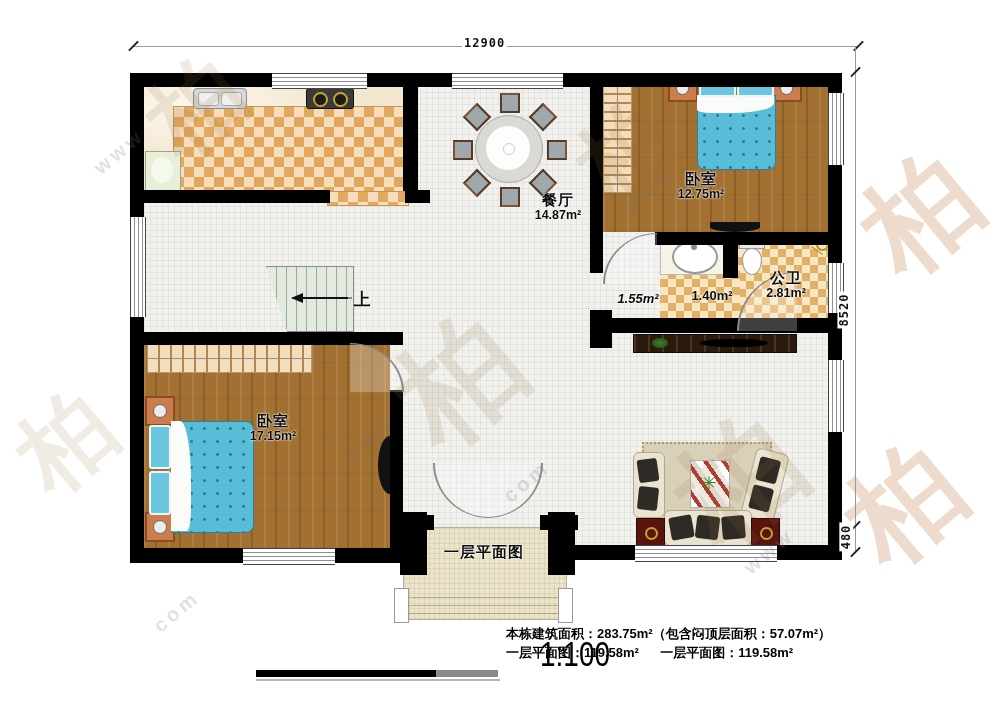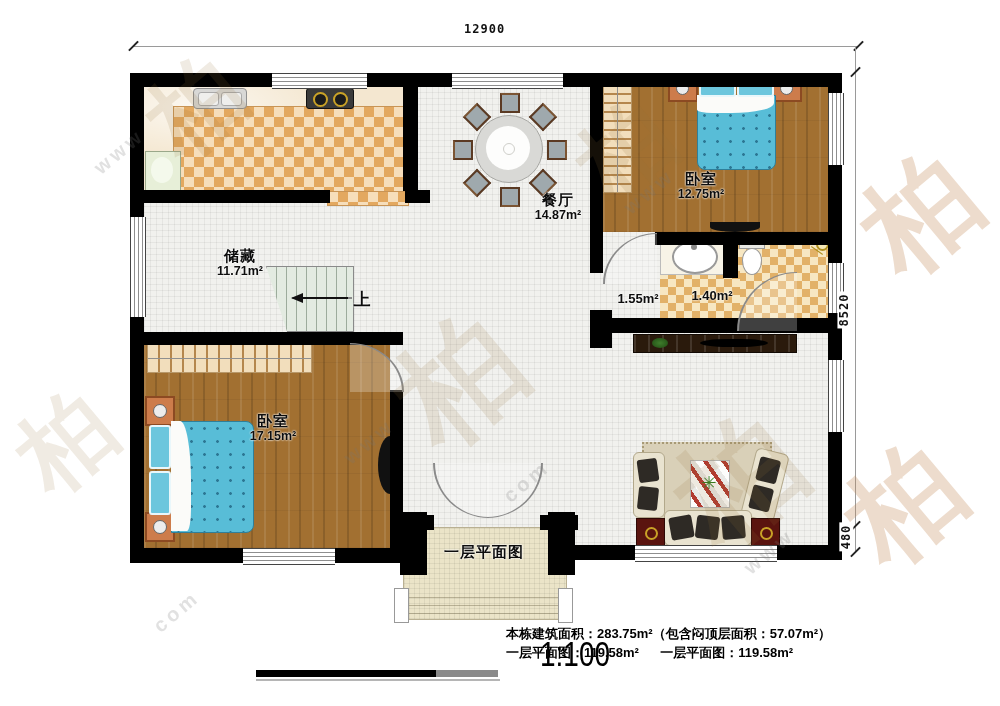--- a/index.html
+++ b/index.html
@@ -224,42 +224,42 @@
   <div class="abs arc" style="left:737px;top:272px;width:58px;height:58px;border-top-width:1px;border-left-width:2px;border-top-left-radius:100%;"></div>
 
   <div class="abs rlabel" style="left:508px;top:192px;width:100px;">
     <div class="rname">餐厅</div>
     <div class="rarea">14.87m²</div>
   </div>
   <div class="abs rlabel" style="left:651px;top:171px;width:100px;">
     <div class="rname">卧室</div>
     <div class="rarea">12.75m²</div>
   </div>
-  <div class="abs rlabel" style="left:190px;top:248px;width:100px;">
-    <div class="rname">储藏</div>
-    <div class="rarea">11.71m²</div>
-  </div>
-  <div class="abs rlabel" style="left:588px;top:292px;width:100px;">
+  <div class="abs rlabel" style="left:588px;top:292px;width:100px;font-style:italic;">
     <div class="rarea" style="font-size:13px;">1.55m²</div>
   </div>
   <div class="abs rlabel" style="left:662px;top:289px;width:100px;">
     <div class="rarea" style="font-size:13px;">1.40m²</div>
+  </div>
+  <div class="abs rlabel" style="left:736px;top:270px;width:100px;">
+    <div class="rname">公卫</div>
+    <div class="rarea">2.81m²</div>
   </div>
   <div class="abs rlabel" style="left:223px;top:413px;width:100px;">
     <div class="rname">卧室</div>
     <div class="rarea">17.15m²</div>
   </div>
   <div class="abs rlabel" style="left:434px;top:544px;width:100px;">
     <div class="rname">一层平面图</div>
   </div>
 
   <div class="abs dimline" style="left:133px;top:46px;width:725px;height:1px;"></div>
   <div class="abs tick" style="left:127px;top:45px;"></div>
   <div class="abs tick" style="left:852px;top:45px;"></div>
-  <div class="abs dimtext" style="left:462px;top:22px;">12900</div>
+  <div class="abs dimtext" style="left:462px;top:36px;">12900</div>
 
   <div class="abs dimline" style="left:855px;top:46px;width:1px;height:507px;"></div>
   <div class="abs tick" style="left:849px;top:71px;"></div>
   <div class="abs tick" style="left:849px;top:525px;"></div>
   <div class="abs tick" style="left:849px;top:551px;"></div>
   <div class="abs dimtext" style="left:826px;top:303px;transform:rotate(-90deg);">8520</div>
   <div class="abs dimtext" style="left:832px;top:530px;transform:rotate(-90deg);">480</div>
 
   <div class="abs scale-txt" style="left:540px;top:636px;">1:100</div>
   <div class="abs" style="left:256px;top:670px;width:180px;height:7px;background:#000;"></div>

